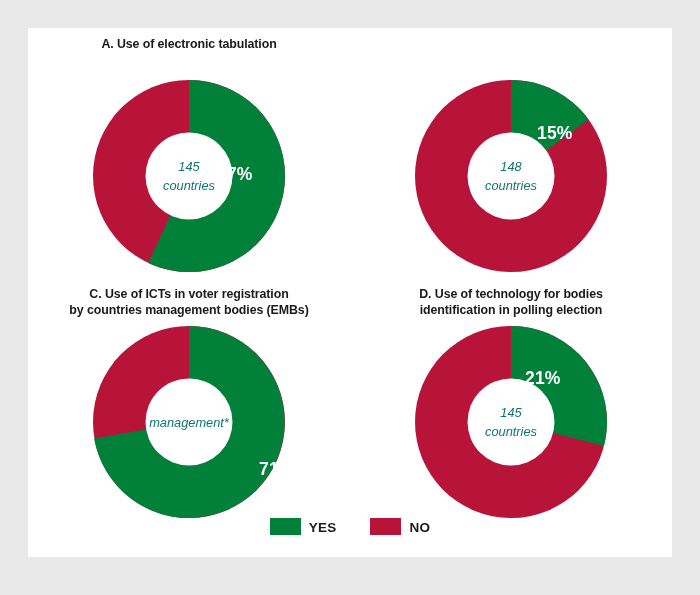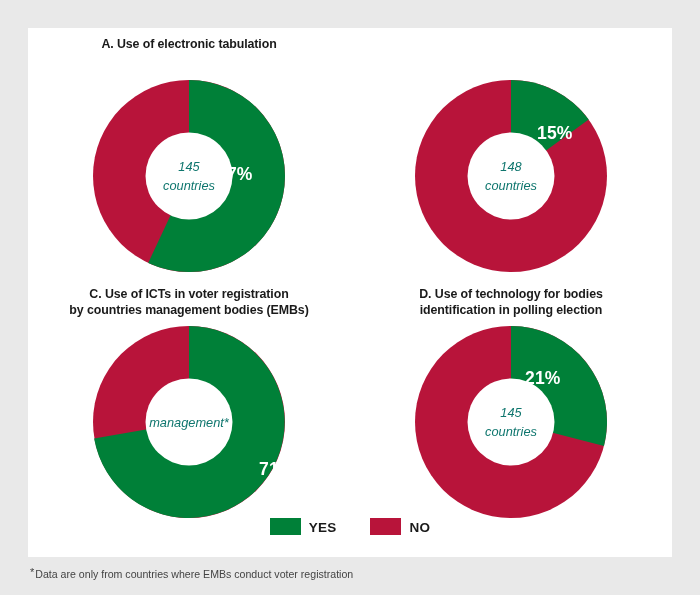--- a/index.html
+++ b/index.html
@@ -230,16 +230,13 @@
         <span class="legend-text">YES</span>
       </div>
       <div class="legend-item">
         <span class="legend-swatch" style="background:#b8143a;"></span>
         <span class="legend-text">NO</span>
       </div>
     </div>
 
   </div>
 
-  <div class="footnote">
-    <span class="fn-star">*</span><span>Data are only from countries where EMBs conduct voter registration</span>
-  </div>
 </div>
 
 </body></html>

